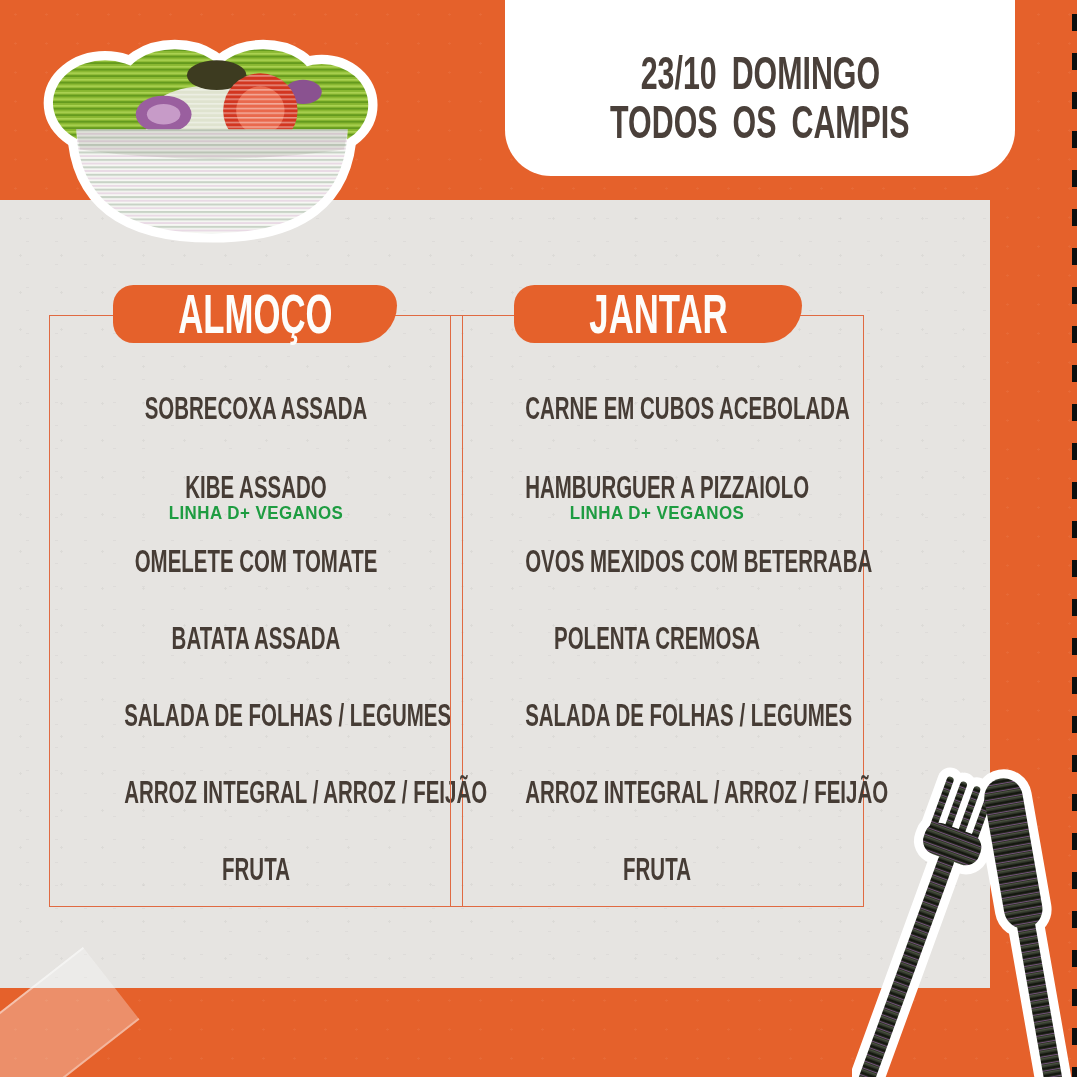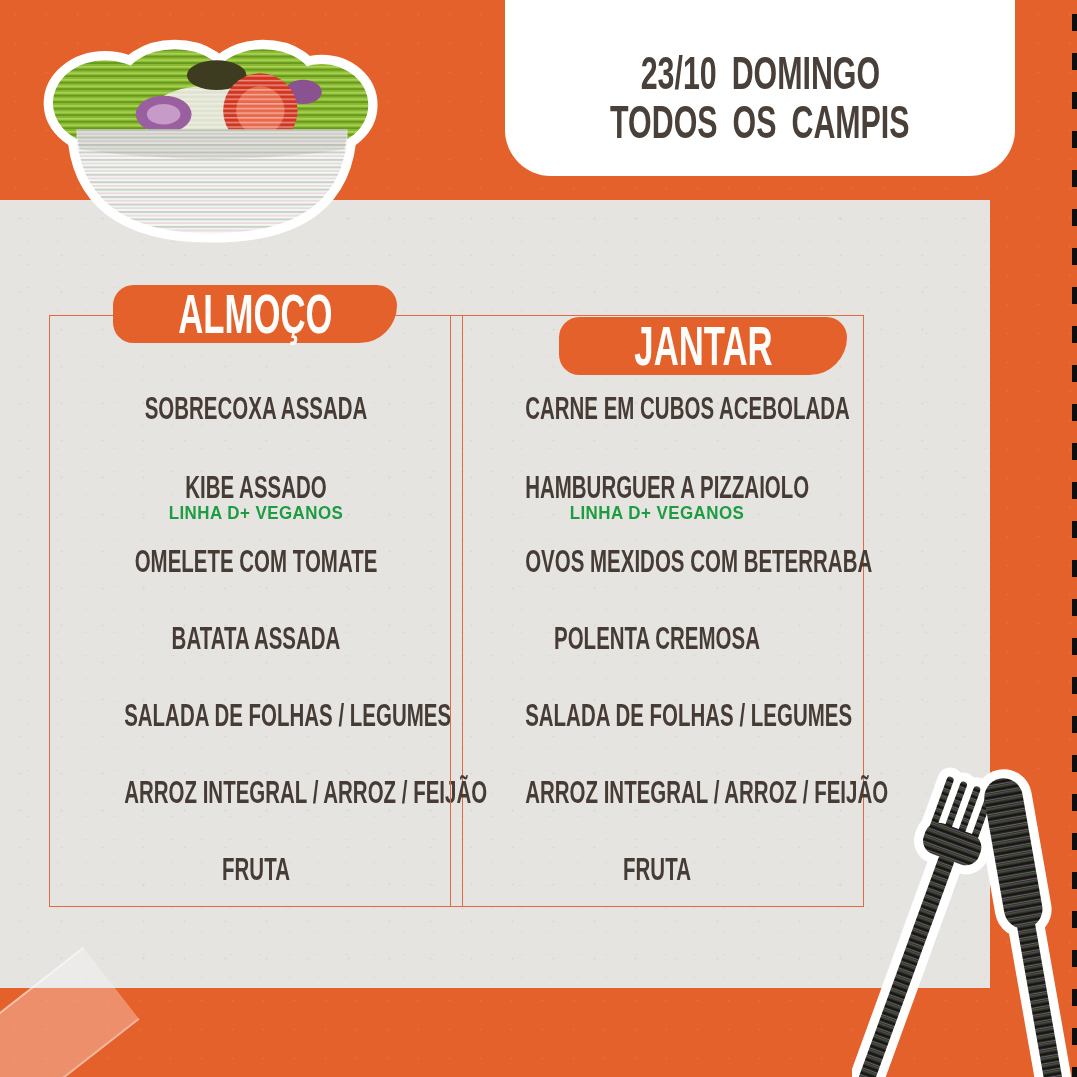--- a/index.html
+++ b/index.html
@@ -44,21 +44,21 @@
   }
   .menu-box.left{left:49px;}
   .menu-box.right{left:450px;}
   .badge{
     position:absolute;top:285px;height:58px;
     background:#e5612b;border-radius:26px 26px 48px 26px;
     display:flex;align-items:center;justify-content:center;
     box-shadow:0 0 0 0 transparent;
   }
   .badge.left{left:113px;width:284px;justify-content:center;}
-  .badge.right{left:559px;width:288px;margin-top:32px;}
+  .badge.right{left:514px;width:288px;}
   .badge-text{
     color:#fdfdfb;font-weight:bold;font-size:56px;line-height:56px;
     transform:scaleX(0.62);transform-origin:50% 50%;white-space:nowrap;
   }
   .row{
     position:absolute;left:0;right:0;text-align:center;
     color:#463c35;font-weight:bold;font-size:32px;line-height:36px;
     transform:scaleX(0.64);transform-origin:50% 50%;white-space:nowrap;
   }
   .row.vegan{

